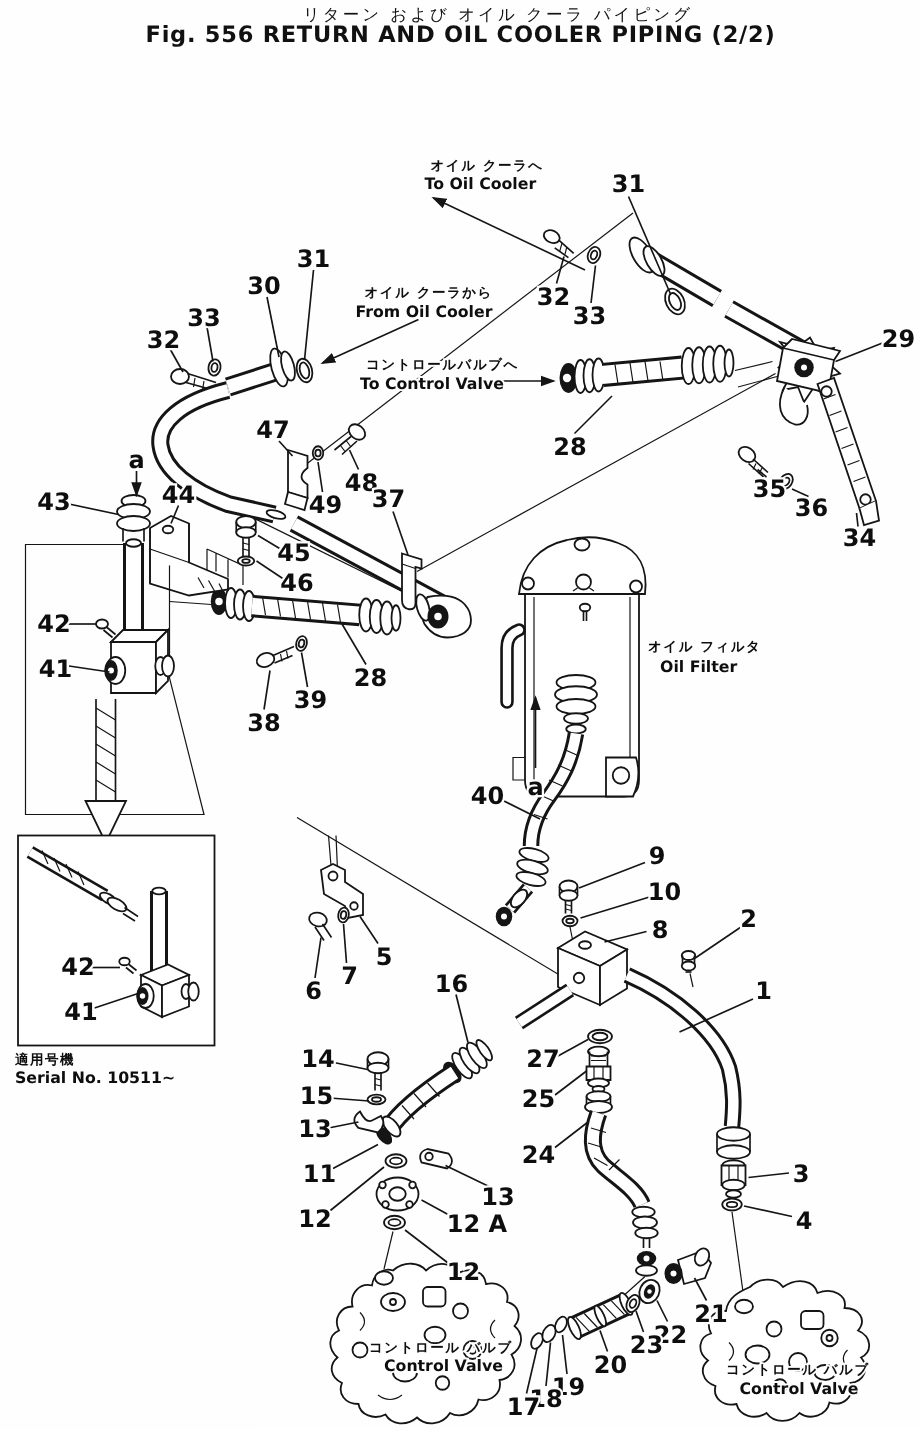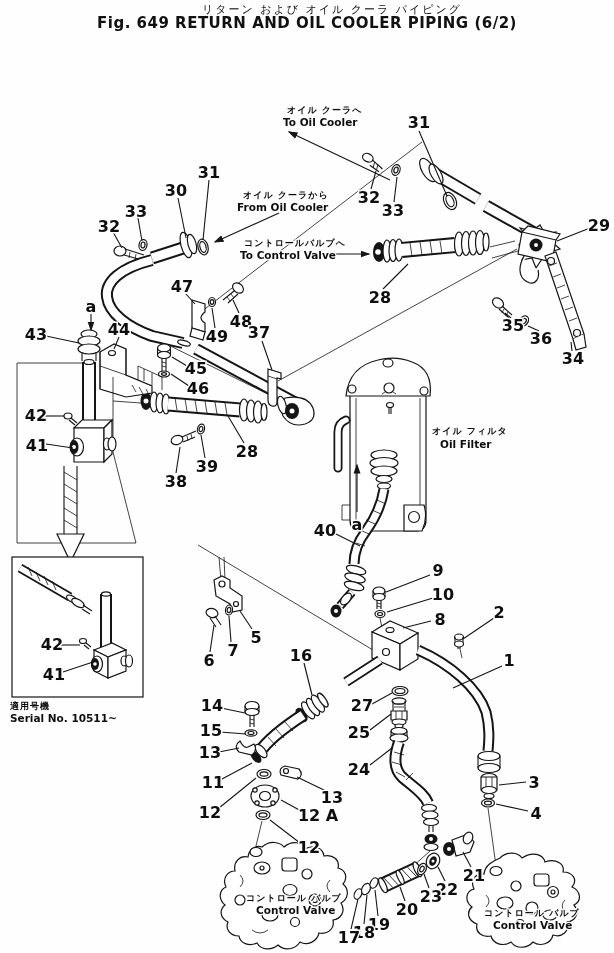--- a/index.html
+++ b/index.html
@@ -21,21 +21,21 @@
   .alabel-jp{font:bold 9px "DejaVu Sans",sans-serif;fill:#0e0e0e;letter-spacing:1px;
           paint-order:stroke;stroke:#fefefe;stroke-width:2.5px;}
   .alabel-en{font:bold 10.5px "DejaVu Sans",sans-serif;fill:#0e0e0e;
           paint-order:stroke;stroke:#fefefe;stroke-width:2.5px;}
 </style>
 </head>
 <body>
 
 <div class="page">
   <div class="title-jp">リターン および オイル クーラ パイピング</div>
-  <div class="title-en">Fig. 649 RETURN AND OIL COOLER PIPING (6/2)</div>
+  <div class="title-en">Fig. 556 RETURN AND OIL COOLER PIPING (2/2)</div>
 
   <svg id="diagram" width="614" height="953" viewBox="0 0 614 953">
     <defs>
       <marker id="ah" markerWidth="10" markerHeight="8" refX="8.5" refY="3.5" orient="auto" markerUnits="userSpaceOnUse" viewBox="0 0 10 7">
         <path d="M0,0 L10,3.5 L0,7 Z" fill="#151515"></path>
       </marker>
     </defs>
 
     <g>
       <path class="thin" d="M517,249 L278,381"></path>

